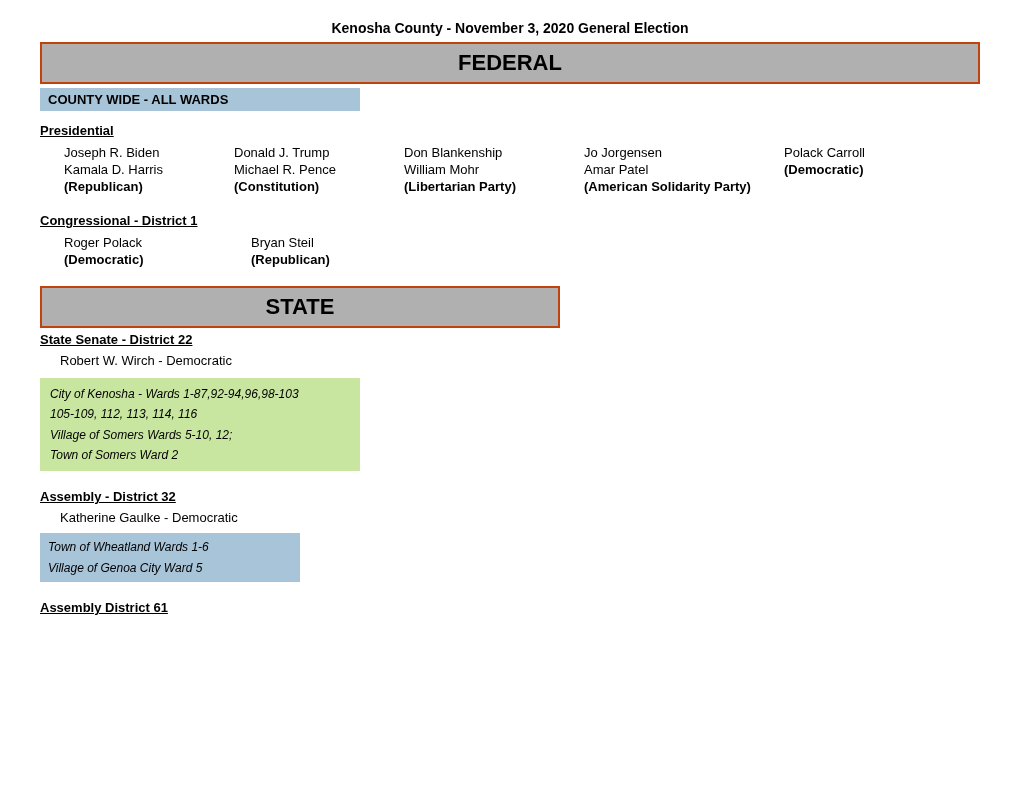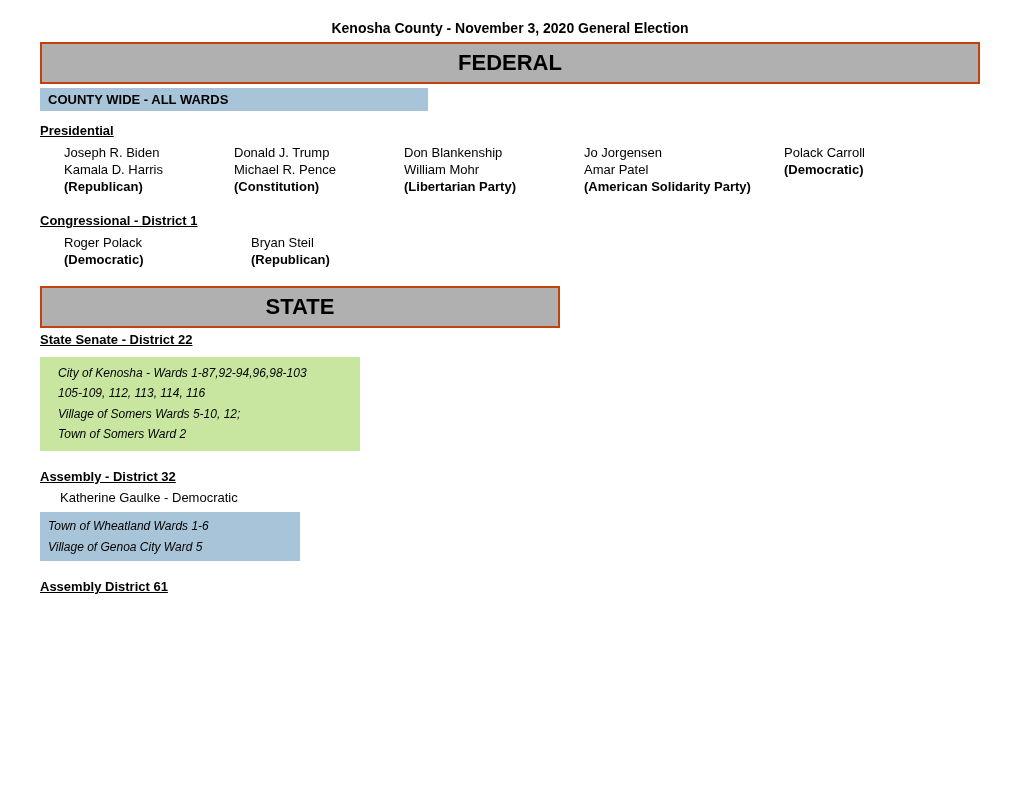--- a/index.html
+++ b/index.html
@@ -27,21 +27,21 @@
       padding: 6px 0;
       margin-bottom: 4px;
     }
     .county-wide-bar {
       background: #a8c4d8;
       padding: 4px 8px;
       font-weight: bold;
       font-size: 13px;
       display: inline-block;
       margin-bottom: 12px;
-      width: 388px;
+      width: 320px;
     }
     .race-section {
       margin-bottom: 18px;
     }
     .race-title {
       font-weight: bold;
       text-decoration: underline;
       font-size: 13px;
       margin-bottom: 6px;
     }
@@ -65,21 +65,21 @@
       gap: 17px;
     }
     .candidate-line {
       margin-left: 20px;
       font-size: 13px;
       line-height: 1.6;
     }
     .ward-box {
       background: #c8e6a0;
       border: none;
-      padding: 6px 18px;
+      padding: 6px 10px;
       margin-top: 6px;
       margin-left: 0;
       display: inline-block;
       min-width: 320px;
       font-size: 12px;
       font-style: italic;
       line-height: 1.7;
     }
     .ward-box-blue {
       background: #a8c4d8;
@@ -151,20 +151,21 @@
     </div>
   </div>
 </div>
 
 
 <div class="state-section">
   <div class="section-header" style="width: 520px;">STATE</div>
 
   <div class="race-section">
     <div class="state-race-title">State Senate - District 22</div>
+    <div class="candidate-line">Robert W. Wirch - Democratic</div>
     <div class="ward-box">
       <span>City of Kenosha - Wards 1-87,92-94,96,98-103<br></span>
       <span>105-109, 112, 113, 114, 116<br></span>
       <span>Village of Somers Wards 5-10, 12;<br></span>
       <span>Town of Somers Ward 2</span>
     </div>
   </div>
 
   <div class="race-section" style="margin-top: 14px;">
     <div class="state-race-title">Assembly - District 32</div>

